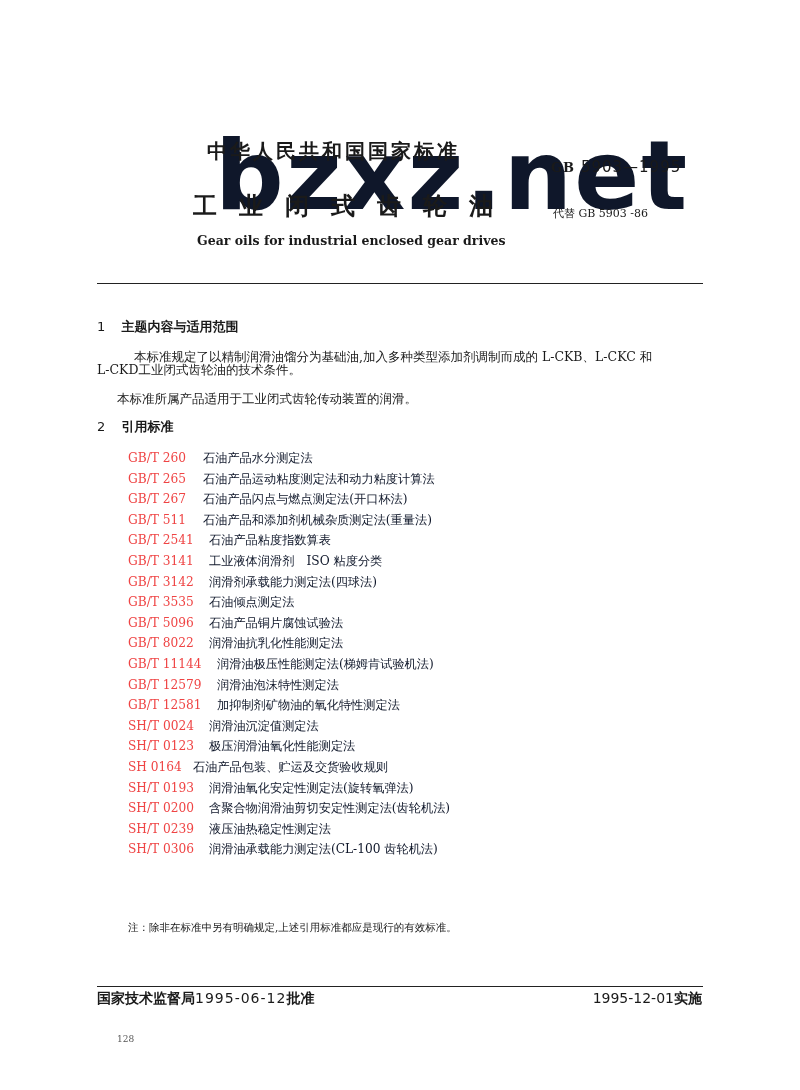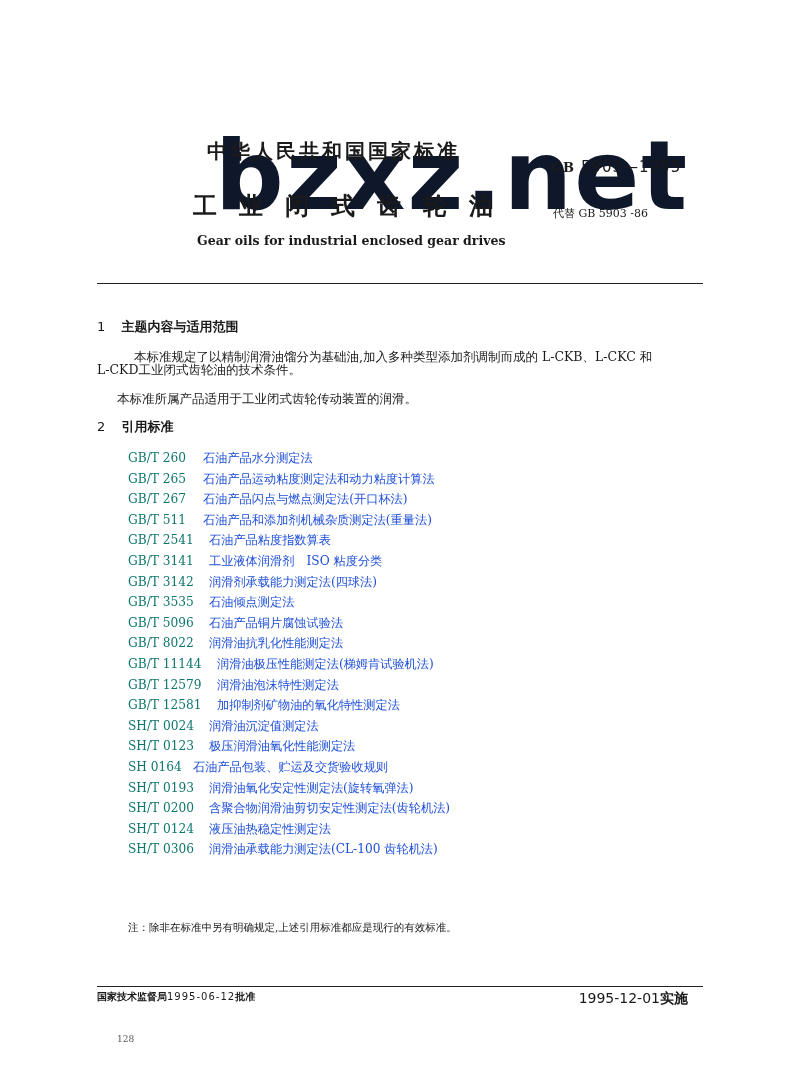--- a/index.html
+++ b/index.html
@@ -18,26 +18,26 @@
     .title-en { left: 197px; top: 233px; font-family: "DejaVu Serif", serif; font-weight: bold; font-size: 12.5px; }
     .std-no { left: 551px; top: 158px; font-family: "DejaVu Sans", sans-serif; font-size: 15px; letter-spacing: 1px; }
     .std-no b { font-family: "DejaVu Serif", serif; font-weight: bold; font-size: 13px; }
     .replaces { left: 553px; top: 206px; font-size: 11px; }
     .rule { left: 97px; width: 606px; height: 0; border-top: 1.6px solid #222; }
     .sec-head { font-family: "DejaVu Sans", sans-serif; font-weight: bold; font-size: 13px; }
     .sec-head .num { display: inline-block; width: 20px; font-weight: normal; }
     .para { font-size: 12.5px; line-height: 20px; }
     .ref-list { left: 128px; top: 448px; }
     .ref-row { height: 20.6px; font-size: 12.2px; white-space: nowrap; line-height: 20px; }
-    .ref-row .code { display: inline-block; color: #0f766e; }
-    .ref-row .name { color: #1d4ed8; }
+    .ref-row .code { display: inline-block; color: #ef4444; }
+    .ref-row .name { color: #0f172a; }
     .note { left: 128px; top: 921px; font-size: 10.5px; }
-    .footer-left { left: 97px; top: 990px; font-family: "DejaVu Sans", sans-serif; font-size: 10px; font-weight: bold; }
+    .footer-left { left: 97px; top: 990px; font-family: "DejaVu Sans", sans-serif; font-size: 14px; font-weight: bold; }
     .footer-left span.date { font-weight: normal; letter-spacing: 1px; }
-    .footer-right { right: 112px; top: 990px; font-family: "DejaVu Sans", sans-serif; font-size: 14px; }
+    .footer-right { right: 98px; top: 990px; font-family: "DejaVu Sans", sans-serif; font-size: 14px; }
     .footer-right .impl { font-weight: bold; }
     .page-no { left: 117px; top: 1034px; font-size: 9px; color: #555; }
   </style>
 </head>
 <body>
 
 <div class="watermark">bzxz.net</div>
 
 <div class="abs std-name">中华人民共和国国家标准</div>
 <div class="abs std-no">
@@ -75,21 +75,21 @@
   <div class="ref-row"><span class="code" style="width:81px">GB/T 5096</span><span class="name">石油产品铜片腐蚀试验法</span></div>
   <div class="ref-row"><span class="code" style="width:81px">GB/T 8022</span><span class="name">润滑油抗乳化性能测定法</span></div>
   <div class="ref-row"><span class="code" style="width:89px">GB/T 11144</span><span class="name">润滑油极压性能测定法(梯姆肯试验机法)</span></div>
   <div class="ref-row"><span class="code" style="width:89px">GB/T 12579</span><span class="name">润滑油泡沫特性测定法</span></div>
   <div class="ref-row"><span class="code" style="width:89px">GB/T 12581</span><span class="name">加抑制剂矿物油的氧化特性测定法</span></div>
   <div class="ref-row"><span class="code" style="width:81px">SH/T 0024</span><span class="name">润滑油沉淀值测定法</span></div>
   <div class="ref-row"><span class="code" style="width:81px">SH/T 0123</span><span class="name">极压润滑油氧化性能测定法</span></div>
   <div class="ref-row"><span class="code" style="width:65px">SH 0164</span><span class="name">石油产品包装、贮运及交货验收规则</span></div>
   <div class="ref-row"><span class="code" style="width:81px">SH/T 0193</span><span class="name">润滑油氧化安定性测定法(旋转氧弹法)</span></div>
   <div class="ref-row"><span class="code" style="width:81px">SH/T 0200</span><span class="name">含聚合物润滑油剪切安定性测定法(齿轮机法)</span></div>
-  <div class="ref-row"><span class="code" style="width:81px">SH/T 0124</span><span class="name">液压油热稳定性测定法</span></div>
+  <div class="ref-row"><span class="code" style="width:81px">SH/T 0239</span><span class="name">液压油热稳定性测定法</span></div>
   <div class="ref-row"><span class="code" style="width:81px">SH/T 0306</span><span class="name">润滑油承载能力测定法(CL-100 齿轮机法)</span></div>
 </div>
 
 <div class="abs note">注：除非在标准中另有明确规定,上述引用标准都应是现行的有效标准。</div>
 
 <div class="abs rule" style="top:986px;"></div>
 
 <div class="abs footer-left">
   <span>国家技术监督局</span><span class="date">1995-06-12</span><span>批准</span>
 </div>

